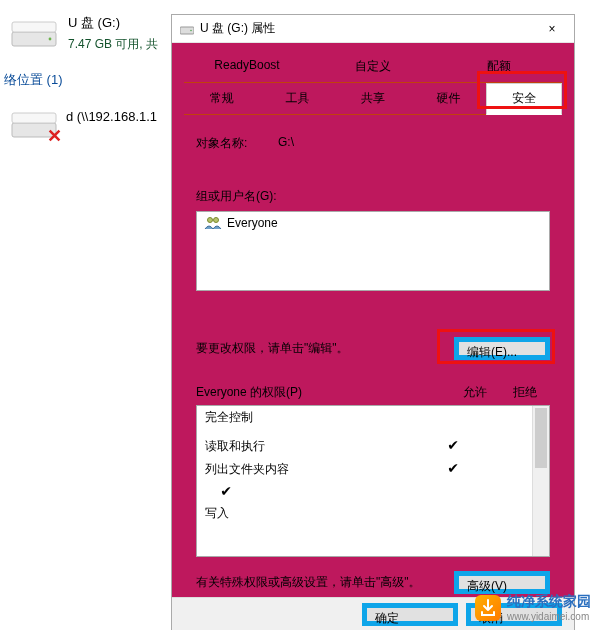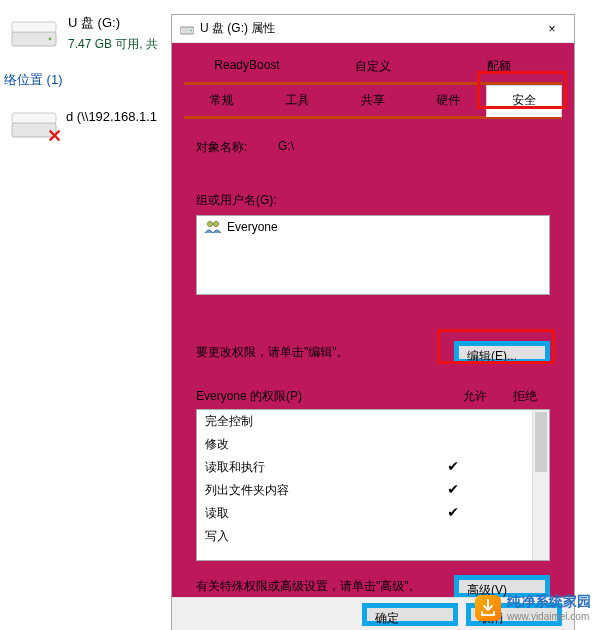--- a/index.html
+++ b/index.html
@@ -23,21 +23,21 @@
   
   .dialog { position: absolute; left: 171px; top: 14px; width: 404px; height: 618px; background: #be185d; border: 1px solid #aaa; }
   .titlebar { height: 28px; background: #fff; display: flex; align-items: center; padding-left: 8px; border-bottom: 1px solid #e6e6e6; }
   .titlebar-icon { width: 14px; height: 12px; margin-right: 6px; }
   .titlebar-title { flex: 1; color: #000; font-size: 12px; }
   .titlebar-close { width: 44px; height: 28px; display: flex; align-items: center; justify-content: center; color: #000; font-family: Arial; font-size: 14px; }
 
   .dialog-body { padding: 8px 12px 0 12px; }
 
   .tabstrip-wrap { position: relative; }
-  .tabrow { display: flex; border-bottom: 3px solid #c2410c; }
+  .tabrow { display: flex; border-bottom: 1px solid #c2410c; }
   .tabrow.top .tabcell { border-bottom: none; }
   .tabcell { flex: 1; text-align: center; padding: 6px 0 7px 0; color: #000; border: 1px solid transparent; border-bottom: none; cursor: default; }
   .tabcell.active { background: #fff; border: 1px solid #d0d0d0; border-bottom: 1px solid #fff; margin-bottom: -1px; }
   .highlight-tab { position: absolute; border: 3px solid #e11; pointer-events: none; }
   .hl-security { right: -5px; top: 20px; width: 90px; height: 38px; }
   .hl-edit { right: 7px; top: 278px; width: 118px; height: 35px; }
 
   .content { padding: 20px 12px 0 12px; }
   .row-line { display: flex; margin-bottom: 36px; }
   .label-l { min-width: 70px; }
@@ -174,36 +174,34 @@
         </div>
 
         <div class="permbox">
           <div class="permbox-inner" id="permbox-inner">
               <div class="perm-row">
                 <div class="pname">完全控制</div>
                 <div class="pcheck"></div>
                 <div class="pcheck"></div>
               </div>
               <div class="perm-row">
-                <div class="pname">修改</div>
                 <div class="pcheck"></div>
                 <div class="pcheck"></div>
               </div>
               <div class="perm-row">
                 <div class="pname">读取和执行</div>
                 <div class="pcheck"><span class="checkmark">✔</span></div>
                 <div class="pcheck"></div>
               </div>
               <div class="perm-row">
                 <div class="pname">列出文件夹内容</div>
                 <div class="pcheck"><span class="checkmark">✔</span></div>
                 <div class="pcheck"></div>
               </div>
               <div class="perm-row">
-                <div class="pname">读取</div>
                 <div class="pcheck"><span class="checkmark">✔</span></div>
                 <div class="pcheck"></div>
               </div>
               <div class="perm-row">
                 <div class="pname">写入</div>
                 <div class="pcheck"></div>
                 <div class="pcheck"></div>
               </div>
             </div>
           <div class="perm-scroll">

